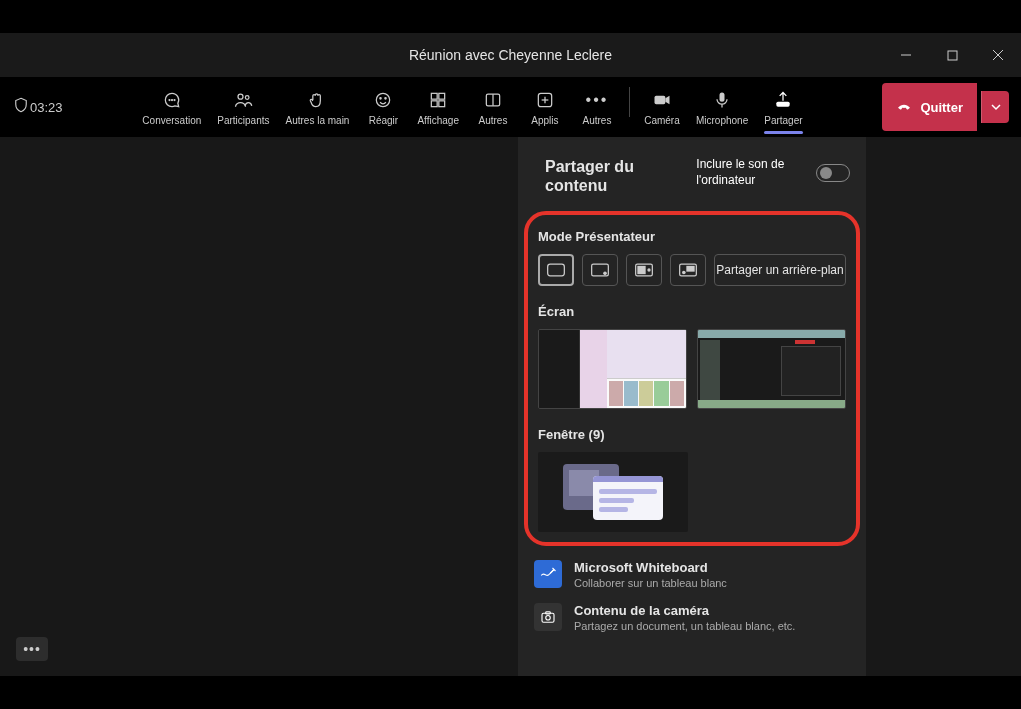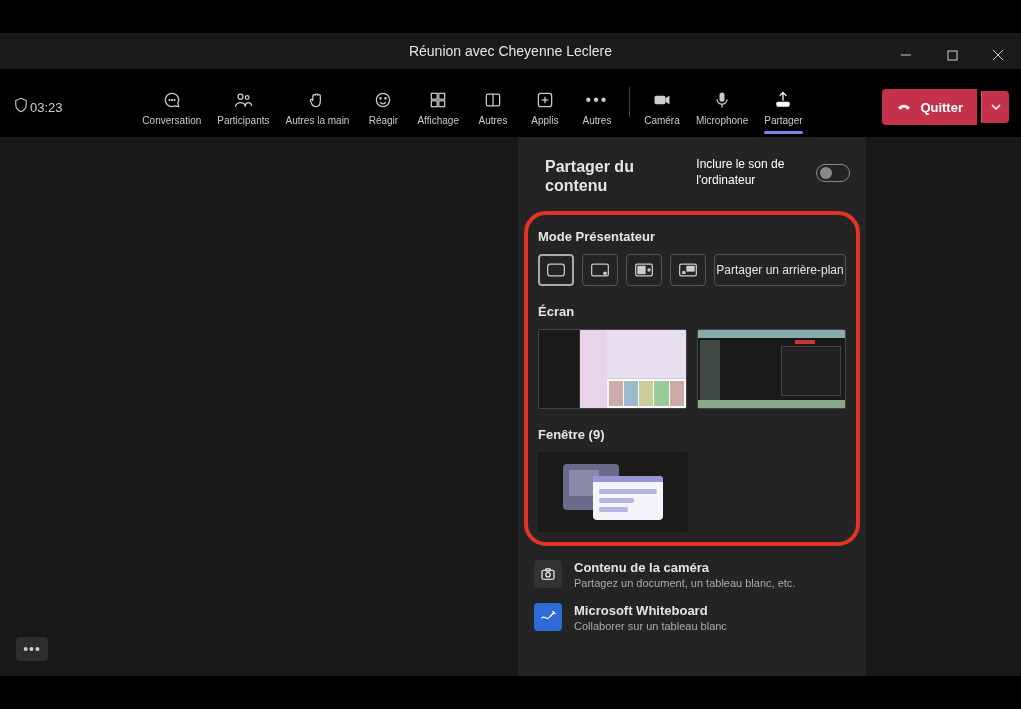--- a/index.html
+++ b/index.html
@@ -1,39 +1,39 @@
 <!DOCTYPE html>
 <html><head>
 <meta charset="utf-8">
 <style>
   * { box-sizing: border-box; margin: 0; padding: 0; font-family: 'Segoe UI', Arial, sans-serif; }
   body { background: #000; color: #fff; width: 1021px; height: 709px; overflow: hidden; position: relative; }
 
   
-  .titlebar { height: 36px; background: #1a1a1a; position: absolute; top: 33px; left: 0; right: 0; display: flex; align-items: center; justify-content: center; }
+  .titlebar { height: 44px; background: #1a1a1a; position: absolute; top: 33px; left: 0; right: 0; display: flex; align-items: center; justify-content: center; }
   .titlebar-title { font-size: 14px; color: #e5e5e5; }
   .titlebar-controls { position: absolute; right: 0; top: 0; height: 44px; display: flex; }
   .tb-btn { width: 46px; height: 44px; display: flex; align-items: center; justify-content: center; color: #ccc; font-size: 14px; cursor: pointer; }
   .tb-btn svg { stroke: #ccc; fill: none; }
 
   
   .toolbar { position: absolute; top: 77px; left: 0; right: 0; height: 60px; background: #000; display: flex; align-items: center; padding: 0 12px; }
   .tb-left { display: flex; align-items: center; color: #ccc; }
   .shield-icon svg { width: 18px; height: 18px; fill: none; stroke: #ccc; stroke-width: 1.5; }
   .time { font-size: 13px; }
   .tb-center { flex: 1; display: flex; justify-content: center; gap: 4px; }
   .tb-item { display: flex; flex-direction: column; align-items: center; gap: 4px; color: #ccc; font-size: 10px; cursor: pointer; padding: 2px 6px; min-width: 48px; }
   .tb-item .ico { height: 22px; display: flex; align-items: center; justify-content: center; }
   .tb-item .ico svg { width: 20px; height: 20px; fill: none; stroke: #ccc; stroke-width: 1.5; }
   .tb-item .ico .dots { letter-spacing: 2px; font-size: 16px; color: #ccc; }
   .tb-sep { width: 1px; height: 30px; background: #444; margin: 0 4px; }
   .tb-item.active { position: relative; }
   .tb-item.active::after { content: ''; position: absolute; bottom: -6px; left: 6px; right: 6px; height: 3px; background: #7b83eb; border-radius: 2px; }
   .tb-right { display: flex; align-items: center; gap: 4px; }
-  .leave-btn { background: #c4314b; color: #fff; border: none; border-radius: 4px 0 0 4px; height: 36px; padding: 0 14px; display: flex; align-items: center; gap: 8px; font-size: 13px; font-weight: 600; cursor: pointer; }
+  .leave-btn { background: #c4314b; color: #fff; border: none; border-radius: 4px 0 0 4px; height: 48px; padding: 0 14px; display: flex; align-items: center; gap: 8px; font-size: 13px; font-weight: 600; cursor: pointer; }
   .leave-btn svg { width: 16px; height: 16px; fill: #fff; }
   .leave-chevron { background: #c4314b; border: none; border-left: 1px solid rgba(255,255,255,0.2); border-radius: 0 4px 4px 0; height: 32px; width: 28px; display: flex; align-items: center; justify-content: center; cursor: pointer; }
   .leave-chevron svg { width: 12px; height: 12px; fill: #fff; }
 
   
   .main { position: absolute; top: 137px; left: 0; right: 0; bottom: 33px; background: #181818; }
 
   
   .share-panel { position: absolute; top: 0; right: 155px; width: 348px; background: #242424; color: #e5e5e5; height: 100%; padding: 20px 0 0 0; overflow: hidden; }
   .share-header { display: flex; justify-content: space-between; align-items: flex-start; padding: 0 16px; margin-bottom: 16px; }
@@ -334,41 +334,41 @@
                 <div class="win-line l2"></div>
                 <div class="win-line l3"></div>
               </div>
           </div>
         </div>
       </div>
     </div>
 
     <div class="extra-section">
       <div class="extra-row">
+        <div class="extra-icon wb">
+          <svg viewBox="0 0 24 24">
+              <path d="M3 14 C7 8 10 18 14 12 L20 6"></path>
+              <path d="M18 4 L22 8 M20 6 L15 11"></path>
+            </svg>
+        </div>
+        <div>
+          <div class="extra-title">Microsoft Whiteboard</div>
+          <div class="extra-sub">Collaborer sur un tableau blanc</div>
+        </div>
+      </div>
+      <div class="extra-row">
         <div class="extra-icon cam">
           <svg viewBox="0 0 24 24">
               <rect x="4" y="7" width="16" height="12" rx="2"></rect>
               <circle cx="12" cy="13" r="3"></circle>
               <rect x="9" y="5" width="6" height="3" rx="1"></rect>
             </svg>
         </div>
         <div>
           <div class="extra-title">Contenu de la caméra</div>
           <div class="extra-sub">Partagez un document, un tableau blanc, etc.</div>
         </div>
       </div>
-      <div class="extra-row">
-        <div class="extra-icon wb">
-          <svg viewBox="0 0 24 24">
-              <path d="M3 14 C7 8 10 18 14 12 L20 6"></path>
-              <path d="M18 4 L22 8 M20 6 L15 11"></path>
-            </svg>
-        </div>
-        <div>
-          <div class="extra-title">Microsoft Whiteboard</div>
-          <div class="extra-sub">Collaborer sur un tableau blanc</div>
-        </div>
-      </div>
     </div>
   </div>
 </div>
 
 <div class="more-fab">•••</div>
 
 </body></html>

